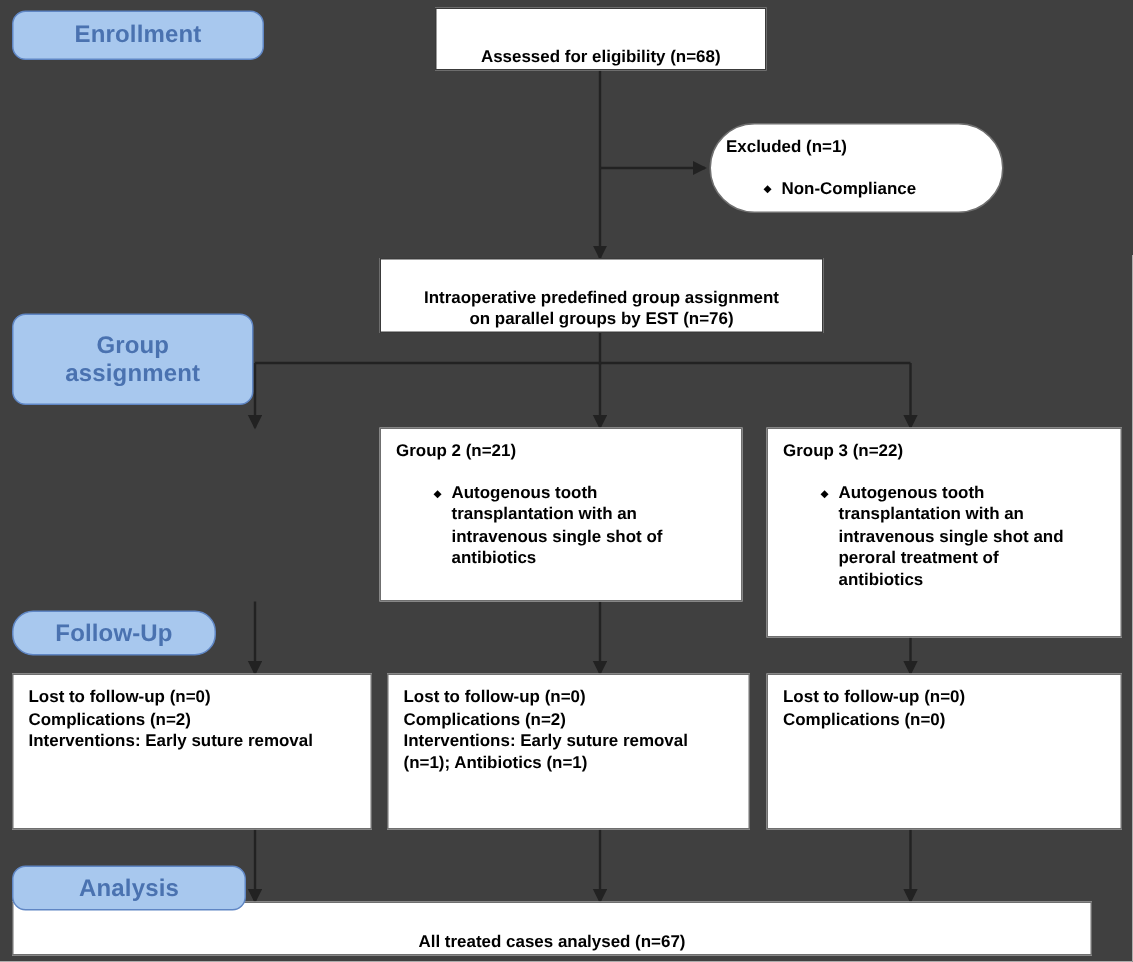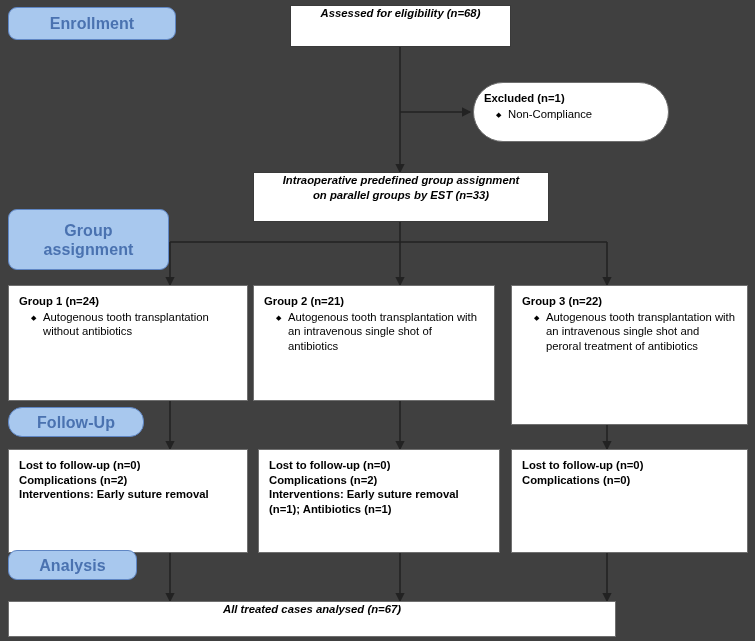--- a/index.html
+++ b/index.html
@@ -58,45 +58,44 @@
   .node.dark-border { border-color: #3a3a3a; }
   .node .pad {
     padding: 8px 10px 6px 10px;
   }
   .node.center .pad {
     padding: 0;
     height: 100%;
     display: flex;
     flex-direction: column;
     align-items: center;
-    justify-content: flex-start;
+    justify-content: flex-end;
     text-align: center;
-    font-style: italic;
   }
   .bold { font-weight: bold; }
   .hdr {
     font-weight: bold;
     display: block;
     margin-bottom: 1px;
   }
   .hdr-light {
     font-weight: bold;
     display: block;
     margin-bottom: 1px;
   }
   ul.bullets {
     list-style: none;
     margin: 0;
     padding: 0 0 0 12px;
   }
   ul.bullets li {
     position: relative;
-    font-weight: normal;
+    font-weight: bold;
     padding-left: 12px;
-    margin: 0;
+    margin: 13px;
   }
   ul.bullets li::before {
     content: "\25C6";
     position: absolute;
     left: 0;
     top: 0;
     font-size: 7px;
     line-height: 15px;
     font-weight: normal;
     color: #000;
@@ -148,21 +147,21 @@
 
   <div class="stage-pill" style="left: 8px; top: 209px; width: 161px; height: 61px; flex-direction: column; background: rgb(168, 200, 238); border-color: rgb(95, 134, 196); color: rgb(74, 114, 176);">
     <span>Group</span>
     <span>assignment</span>
   </div>
 
   <div class="stage-pill" style="left: 8px; top: 407px; width: 136px; height: 30px; background: rgb(168, 200, 238); border-color: rgb(95, 134, 196); color: rgb(74, 114, 176); border-radius: 14px;">
     <span>Follow-Up</span>
   </div>
 
-  <div class="stage-pill" style="left: 8px; top: 550px; width: 129px; height: 30px; background: rgb(168, 200, 238); border-color: rgb(95, 134, 196); color: rgb(74, 114, 176); text-align: center;">
+  <div class="stage-pill" style="left: 8px; top: 577px; width: 156px; height: 30px; background: rgb(168, 200, 238); border-color: rgb(95, 134, 196); color: rgb(74, 114, 176); text-align: center;">
     <span>Analysis</span>
   </div>
 
   <div class="node center dark-border" style="left:290px; top:5px; width:221px; height:42px;">
     <div class="pad">
       <span class="bold">Assessed for eligibility (n=68)</span>
     </div>
   </div>
 
   <div class="node" style="left:473px; top:82px; width:196px; height:60px;border-radius:30px;">
@@ -170,32 +169,24 @@
       <span class="hdr">Excluded (n=1)</span>
       <ul class="bullets">
         <li>Non-Compliance</li>
       </ul>
     </div>
   </div>
 
   <div class="node center dark-border" style="left:253px; top:172px; width:296px; height:50px;">
     <div class="pad">
       <span class="bold centerline">Intraoperative predefined group assignment</span>
-      <span class="bold centerline"><span>on parallel groups by </span><span class="bold">EST</span><span> (n=33)</span></span>
-    </div>
-  </div>
-
-  <div class="node" style="left:8px; top:285px; width:240px; height:116px;">
-    <div class="pad">
-      <span class="hdr">Group 1 (n=24)</span>
-      <ul class="bullets">
-        <li>Autogenous tooth transplantation without antibiotics</li>
-      </ul>
-    </div>
-  </div>
+      <span class="bold centerline"><span>on parallel groups by </span><span class="bold">EST</span><span> (n=76)</span></span>
+    </div>
+  </div>
+
 
   <div class="node" style="left:253px; top:285px; width:242px; height:116px;">
     <div class="pad">
       <span class="hdr">Group 2 (n=21)</span>
       <ul class="bullets">
         <li>Autogenous tooth transplantation with an intravenous single shot of antibiotics</li>
       </ul>
     </div>
   </div>
 
@@ -225,19 +216,19 @@
     </div>
   </div>
 
   <div class="node" style="left:511px; top:449px; width:237px; height:104px;">
     <div class="pad">
       <span class="line">Lost to follow-up (n=0)</span>
       <span class="line">Complications (n=0)</span>
     </div>
   </div>
 
-  <div class="node center" style="left:8px; top:601px; width:608px; height:36px;">
+  <div class="node center" style="left:8px; top:601px; width:720px; height:36px;">
     <div class="pad">
       <span class="bold">All treated cases analysed (n=67)</span>
     </div>
   </div>
 
 </div>
 
 </body></html>

